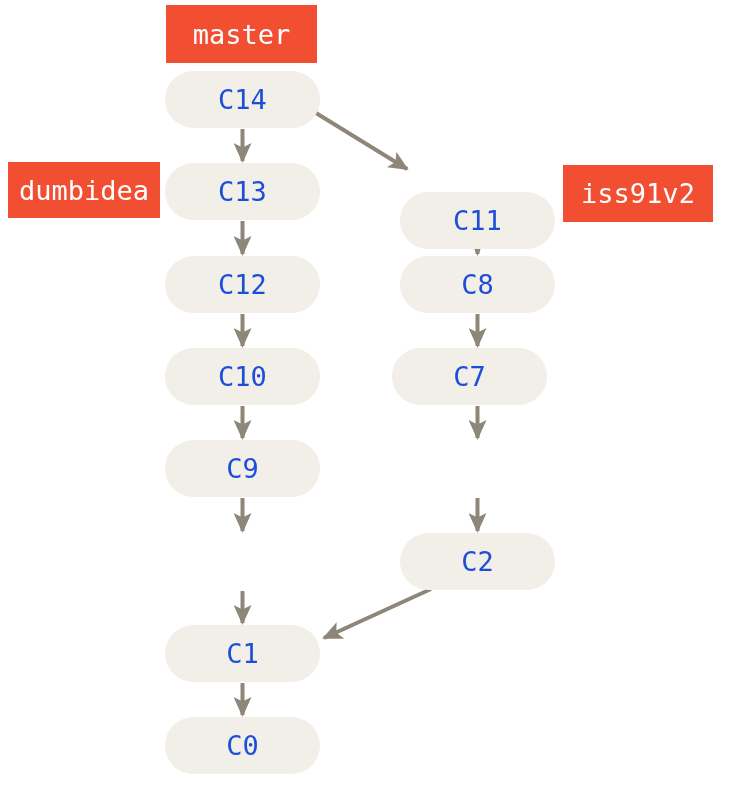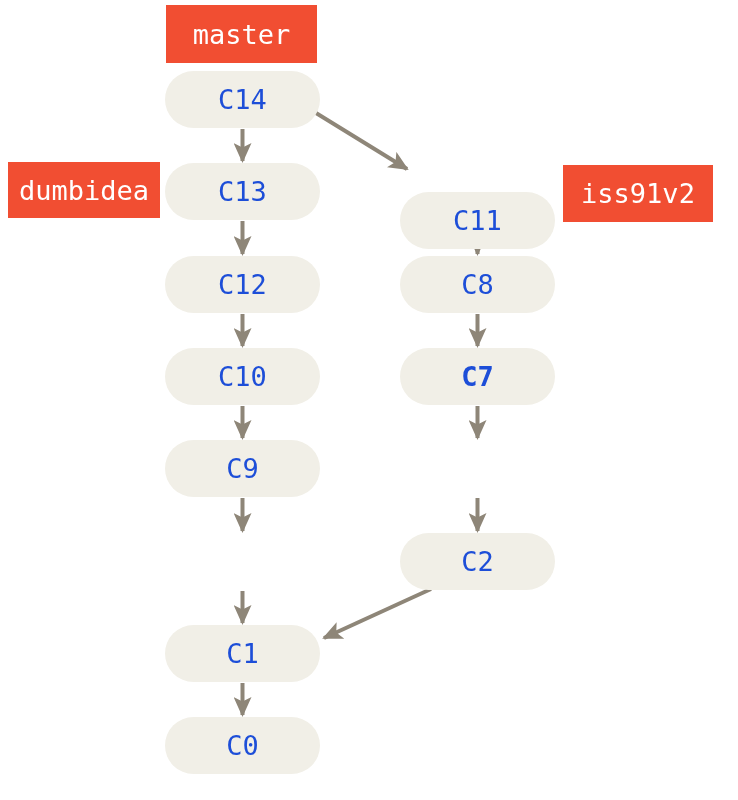--- a/index.html
+++ b/index.html
@@ -54,21 +54,21 @@
   .n-c13 { left: 165px; top: 163px; }
   .n-c12 { left: 165px; top: 256px; }
   .n-c10 { left: 165px; top: 348px; }
   .n-c9  { left: 165px; top: 440px; }
   .n-c3  { left: 165px; top: 533px; }
   .n-c1  { left: 165px; top: 625px; }
   .n-c0  { left: 165px; top: 717px; }
   
   .n-c11 { left: 400px; top: 168px; margin-top: 24px; }
   .n-c8  { left: 400px; top: 256px; }
-  .n-c7  { left: 400px; top: 348px; font-weight: bold; }
+  .n-c7  { left: 392px; top: 348px; }
   .n-c4  { left: 400px; top: 440px; }
   .n-c2  { left: 400px; top: 533px; }
   
   .b-master   { left: 166px; top: 5px;   width: 151px; height: 58px; }
   .b-dumbidea { left: 8px;   top: 162px; width: 152px; height: 56px; }
   .b-iss91v2  { left: 563px; top: 165px; width: 150px; height: 57px; }
 </style>
 </head>
 <body>
 

